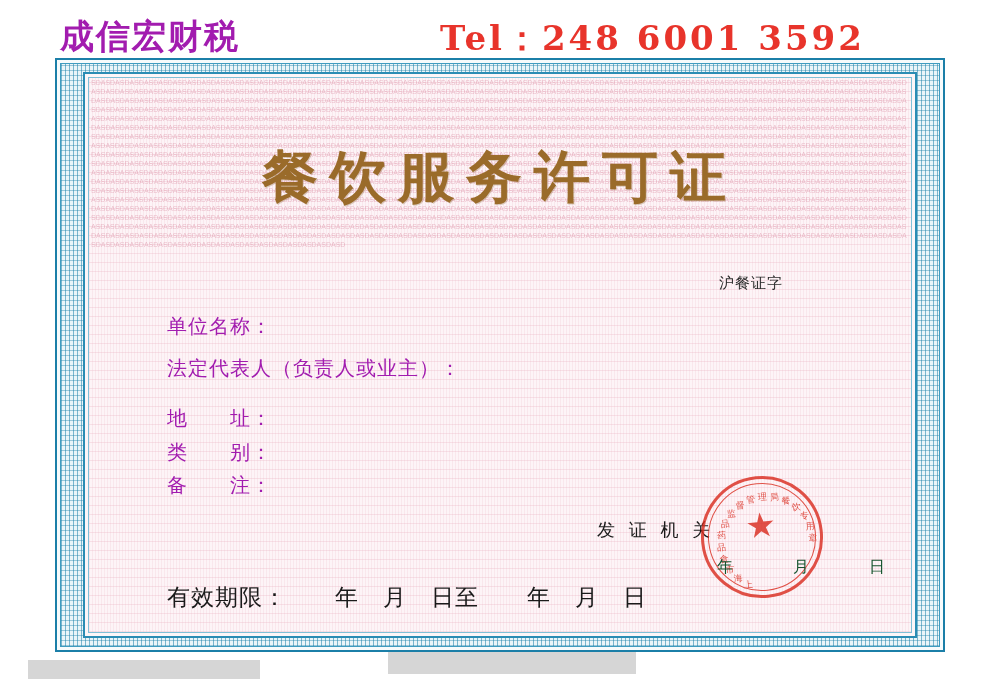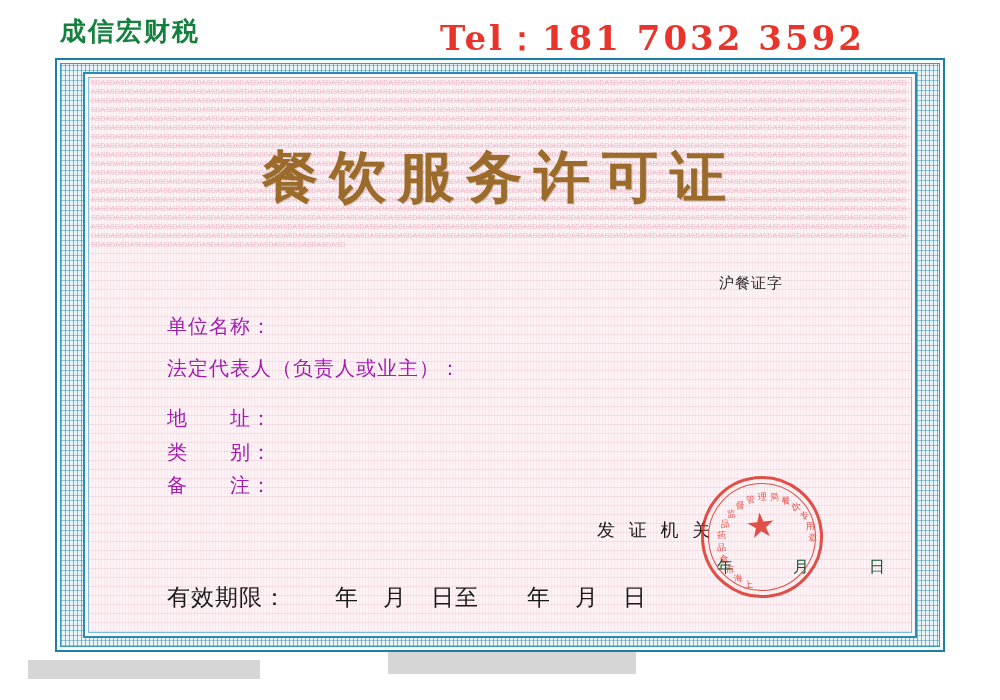--- a/index.html
+++ b/index.html
@@ -19,23 +19,23 @@
     width: 1000px;
     height: 700px;
     background: #ffffff;
   }
 
   
   .wm-company {
     position: absolute;
     left: 60px;
     top: 14px;
-    font-size: 26px;
+    font-size: 34px;
     font-weight: bold;
-    color: #15803d;
+    color: #a21caf;
     letter-spacing: 2px;
     font-family: "DejaVu Sans", sans-serif;
     white-space: nowrap;
   }
   .wm-tel {
     position: absolute;
     left: 440px;
     top: 16px;
     font-size: 34px;
     font-weight: bold;
@@ -258,21 +258,21 @@
     width: 248px;
     height: 22px;
   }
 </style>
 </head>
 <body>
 
 <div id="page">
 
   <div class="wm-company">成信宏财税</div>
-  <div class="wm-tel">Tel：181 7032 3592</div>
+  <div class="wm-tel">Tel：248 6001 3592</div>
 
   <div class="cert">
     <div class="cert-band"></div>
 
     <div class="cert-inner-line">
       <div class="cert-inner-line2">
         <div class="guilloche"></div>
         <div class="guilloche-text">SDASDASDASDASDASDASDASDASDASDASDASDASDASDASDASDASDASDASDASDASDASDASDASDASDASDASDASDASDASDASDASDASDASDASDASDASDASDASDASDASDASDASDASDASDASDASDASDASDASDASDASDASDASDASDASDASDASDASDASDASDASDASDASDASDASDASDASDASDASDASDASDASDASDASDASDASDASDASDASDASDASDASDASDASDASDASDASDASDASDASDASDASDASDASDASDASDASDASDASDASDASDASDASDASDASDASDASDASDASDASDASDASDASDASDASDASDASDASDASDASDASDASDASDASDASDASDASDASDASDASDASDASDASDASDASDASDASDASDASDASDASDASDASDASDASDASDASDASDASDASDASDASDASDASDASDASDASDASDASDASDASDASDASDASDASDASDASDASDASDASDASDASDASDASDASDASDASDASDASDASDASDASDASDASDASDASDASDASDASDASDASDASDASDASDASDASDASDASDASDASDASDASDASDASDASDASDASDASDASDASDASDASDASDASDASDASDASDASDASDASDASDASDASDASDASDASDASDASDASDASDASDASDASDASDASDASDASDASDASDASDASDASDASDASDASDASDASDASDASDASDASDASDASDASDASDASDASDASDASDASDASDASDASDASDASDASDASDASDASDASDASDASDASDASDASDASDASDASDASDASDASDASDASDASDASDASDASDASDASDASDASDASDASDASDASDASDASDASDASDASDASDASDASDASDASDASDASDASDASDASDASDASDASDASDASDASDASDASDASDASDASDASDASDASDASDASDASDASDASDASDASDASDASDASDASDASDASDASDASDASDASDASDASDASDASDASDASDASDASDASDASDASDASDASDASDASDASDASDASDASDASDASDASDASDASDASDASDASDASDASDASDASDASDASDASDASDASDASDASDASDASDASDASDASDASDASDASDASDASDASDASDASDASDASDASDASDASDASDASDASDASDASDASDASDASDASDASDASDASDASDASDASDASDASDASDASDASDASDASDASDASDASDASDASDASDASDASDASDASDASDASDASDASDASDASDASDASDASDASDASDASDASDASDASDASDASDASDASDASDASDASDASDASDASDASDASDASDASDASDASDASDASDASDASDASDASDASDASDASDASDASDASDASDASDASDASDASDASDASDASDASDASDASDASDASDASDASDASDASDASDASDASDASDASDASDASDASDASDASDASDASDASDASDASDASDASDASDASDASDASDASDASDASDASDASDASDASDASDASDASDASDASDASDASDASDASDASDASDASDASDASDASDASDASDASDASDASDASDASDASDASDASDASDASDASDASDASDASDASDASDASDASDASDASDASDASDASDASDASDASDASDASDASDASDASDASDASDASDASDASDASDASDASDASDASDASDASDASDASDASDASDASDASDASDASDASDASDASDASDASDASDASDASDASDASDASDASDASDASDASDASDASDASDASDASDASDASDASDASDASDASDASDASDASDASDASDASDASDASDASDASDASDASDASDASDASDASDASDASDASDASDASDASDASDASDASDASDASDASDASDASDASDASDASDASDASDASDASDASDASDASDASDASDASDASDASDASDASDASDASDASDASDASDASDASDASDASDASDASDASDASDASDASDASDASDASDASDASDASDASDASDASDASDASDASDASDASDASDASDASDASDASDASDASDASDASDASDASDASDASDASDASDASDASDASDASDASDASDASDASDASDASDASDASDASDASDASDASDASDASDASDASDASDASDASDASDASDASDASDASDASDASDASDASDASDASDASDASDASDASDASDASDASDASDASDASDASDASDASDASDASDASDASDASDASDASDASDASDASDASDASDASDASDASDASDASDASDASDASDASDASDASDASDASDASDASDASDASDASDASDASDASDASDASDASDASDASDASDASDASDASDASDASDASDASDASDASDASDASDASDASDASDASDASDASDASDASDASDASDASDASDASDASDASDASDASDASDASDASDASDASDASDASDASDASDASDASDASDASDASDASDASDASDASDASDASDASDASDASDASDASDASDASDASDASDASDASDASDASDASDASDASDASDASDASDASDASDASDASDASDASDASDASDASDASDASDASDASDASDASDASDASDASDASDASDASDASDASDASDASDASDASDASDASDASDASDASDASDASDASDASDASDASDASDASDASDASDASDASDASDASDASDASDASDASDASDASDASDASDASDASDASDASDASDASDASDASDASDASDASDASDASDASDASDASDASDASDASDASDASDASDASDASDASDASDASDASDASDASDASDASDASDASDASDASDASDASDASDASDASDASDASDASDASDASDASDASDASDASDASDASDASDASDASDASDASDASDASDASDASDASDASDASDASDASDASDASDASDASDASDASDASDASDASDASDASDASDASDASDASDASDASDASDASDASDASDASDASDASDASDASDASDASDASDASDASDASDASDASDASDASDASDASDASDASDASDASDASDASDASDASDASDASDASDASDASDASDASDASDASDASDASDASDASDASDASDASD</div>
 
         <div class="content">

